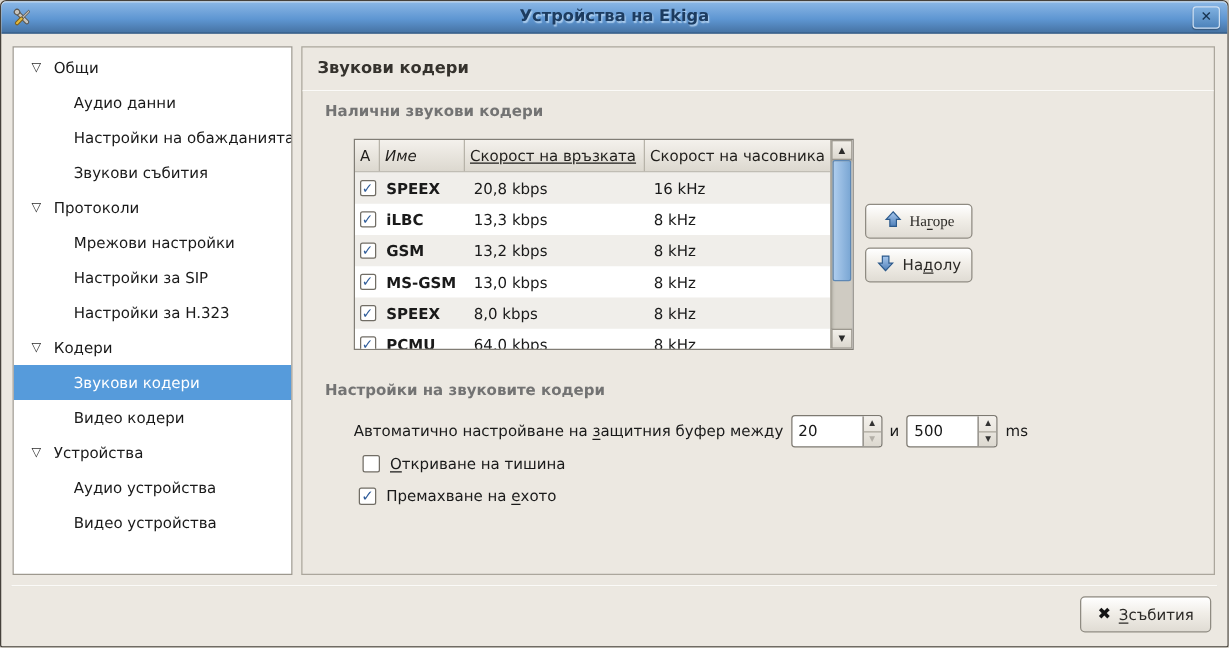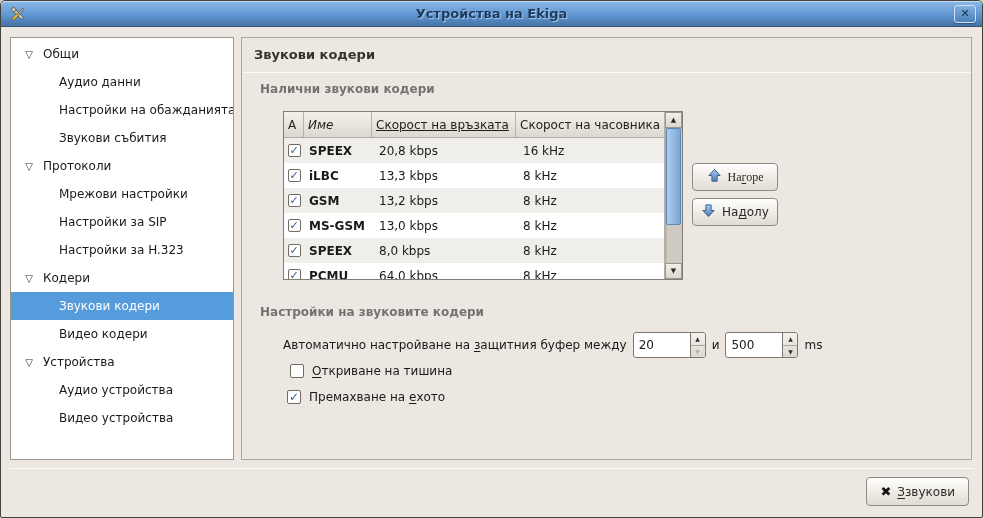--- a/index.html
+++ b/index.html
@@ -309,16 +309,16 @@
     </div>
     <div class="opt-row opt2">
       <span class="cbx opt-cbx">✓</span>
       <span><span>Премахване на </span><span class="mn">е</span><span>хото</span></span>
     </div>
   </div>
 
   <div class="footer-sep"></div>
   <div class="btn close-btn">
     <span class="close-x">✖</span>
-    <span><span class="mn">З</span><span>звукови</span></span>
+    <span><span class="mn">З</span><span>събития</span></span>
   </div>
 
 </div>
 
 </body></html>

